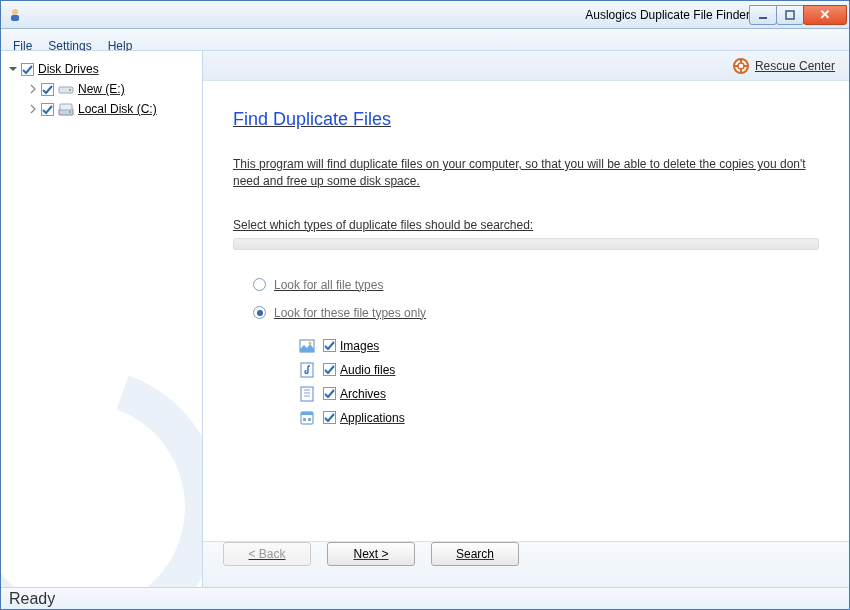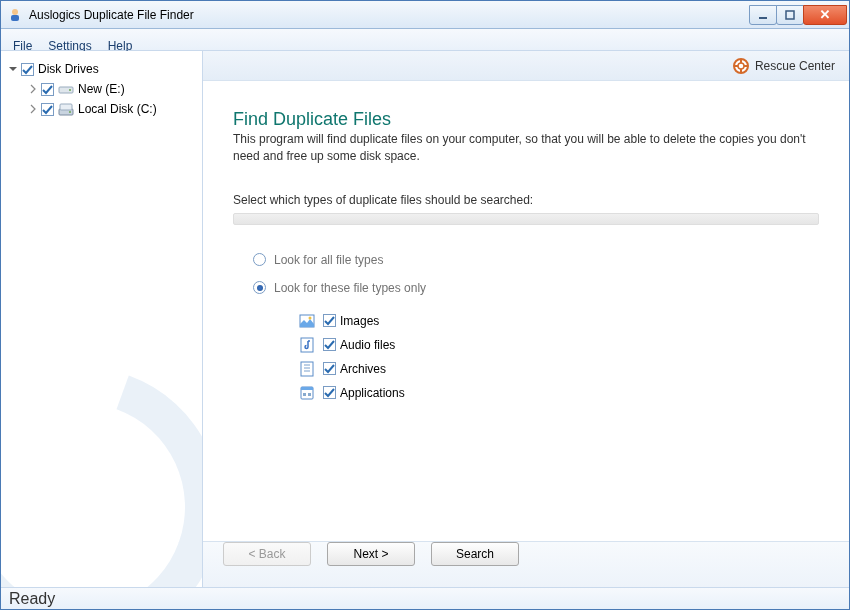--- a/index.html
+++ b/index.html
@@ -1,49 +1,49 @@
 <!DOCTYPE html>
 <html><head>
 <meta charset="utf-8">
 <style>
 * { box-sizing: border-box; margin: 0; padding: 0; }
 body { font-family: "Segoe UI", Tahoma, sans-serif; font-size: 12px; color: #333; background: #fff; width: 850px; height: 610px; overflow: hidden; border: 1px solid #4a7ab5; }
 
-.titlebar { height: 28px; background: linear-gradient(#f4f8fc, #dce9f7); display: flex; align-items: center; padding-left: 6px; border-bottom: 1px solid #9cb9d9; }
+.titlebar { height: 28px; background: linear-gradient(#f4f8fc, #dce9f7); display: flex; align-items: center; padding-left: 6px; border-bottom: 1px solid #9cb9d9; text-align: right; }
 .titlebar .app-icon { width: 16px; height: 16px; margin-right: 6px; }
 .titlebar .title { flex: 1; font-size: 12px; color: #000; }
 .winbtns { display: flex; height: 20px; margin-right: 2px; }
 .winbtn { width: 28px; height: 20px; border: 1px solid #7a9cc4; background: linear-gradient(#f2f7fc,#d6e5f4); display:flex; align-items:center; justify-content:center; margin-left: -1px; font-size: 10px; cursor: pointer; border-radius: 0 0 3px 3px;}
 .winbtn.close { width: 44px; background: linear-gradient(#f28b6a,#e2512a); border-color:#c0421d; color:#fff; font-weight:bold; font-size:13px;}
 .winbtn.min, .winbtn.max { color:#3a5a80; }
 
 .menubar { height: 22px; background: linear-gradient(#f6f9fd,#e9f1fa); border-bottom: 1px solid #c9d9ec; display:flex; align-items:center; padding: 0 4px; }
 .menubar .mitem { padding: 2px 8px; color: #1a3e6e; cursor: pointer; margin-top: 12px; }
 
-.content { display:flex; height: calc(610px - 28px - 22px - 22px - 2px); }
+.content { display:flex; height: calc(610px - 28px - 22px - 22px - 2px); text-decoration: underline; }
 
 .sidebar { width: 202px; border-right: 1px solid #c9d9ec; background:#fff; position:relative; overflow:hidden; }
 .sidebar .watermark { position:absolute; left:-60px; bottom:-60px; width:280px; height:280px; border: 36px solid #e8f0f8; border-radius:50%; border-top-color:transparent; transform: rotate(-25deg); opacity:0.9;}
 .tree { position:relative; padding: 8px 6px; z-index:2; }
 .tree-row { display:flex; align-items:center; height: 20px; }
 .tree-arrow { width: 12px; height:12px; display:inline-block; margin-right:2px; cursor:pointer; }
 .csq { width:13px; height:13px; border:1px solid #7a9cc4; background:#fff; display:inline-flex; align-items:center; justify-content:center; margin-right:4px; cursor:pointer; }
 .csq svg { width:11px; height:11px; }
 .drive-icon { width:16px; height:16px; margin-right:4px; }
 .tree-label { color:#000; white-space:nowrap; }
 .tree-child { padding-left: 20px; }
 
 .main { flex:1; display:flex; flex-direction:column; background:#fff; position:relative; }
 .topstrip { height: 30px; background: linear-gradient(#f0f5fb,#e4edf7); border-bottom:1px solid #d7e3f0; display:flex; align-items:center; justify-content:flex-end; padding-right:14px; }
 .rescue { display:flex; align-items:center; cursor:pointer; }
 .rescue svg { width:16px; height:16px; margin-right:6px; }
 .rescue-label { color:#333; }
 
 .page { flex:1; padding: 28px 30px 10px 30px; overflow:hidden; }
-.page h1 { font-size: 18px; font-weight:normal; color:#0f766e; margin-bottom:1px; }
+.page h1 { font-size: 18px; font-weight:normal; color:#1d4ed8; margin-bottom:26px; }
 .page p.desc { font-size:12px; color:#333; line-height:1.4; max-width:580px; margin-bottom:28px; }
 .page p.sub { font-size:12px; color:#333; margin-bottom:6px; }
 .hbar { height:12px; background: linear-gradient(#f0f0f0,#e6e6e6); border:1px solid #dedede; border-radius:2px; margin-bottom:28px; }
 
 .radio-group { padding-left: 20px; }
 .radio-row { display:flex; align-items:center; margin-bottom:14px; }
 .radio { width:13px; height:13px; border:1px solid #7a9cc4; border-radius:50%; background:#fff; display:inline-flex; align-items:center; justify-content:center; margin-right:8px; cursor:pointer; }
 .radio.selected::after { content:""; width:6px; height:6px; background: radial-gradient(#3a72c4,#2a5a9c); border-radius:50%; }
 .radio-label { color:#737373; }
 

